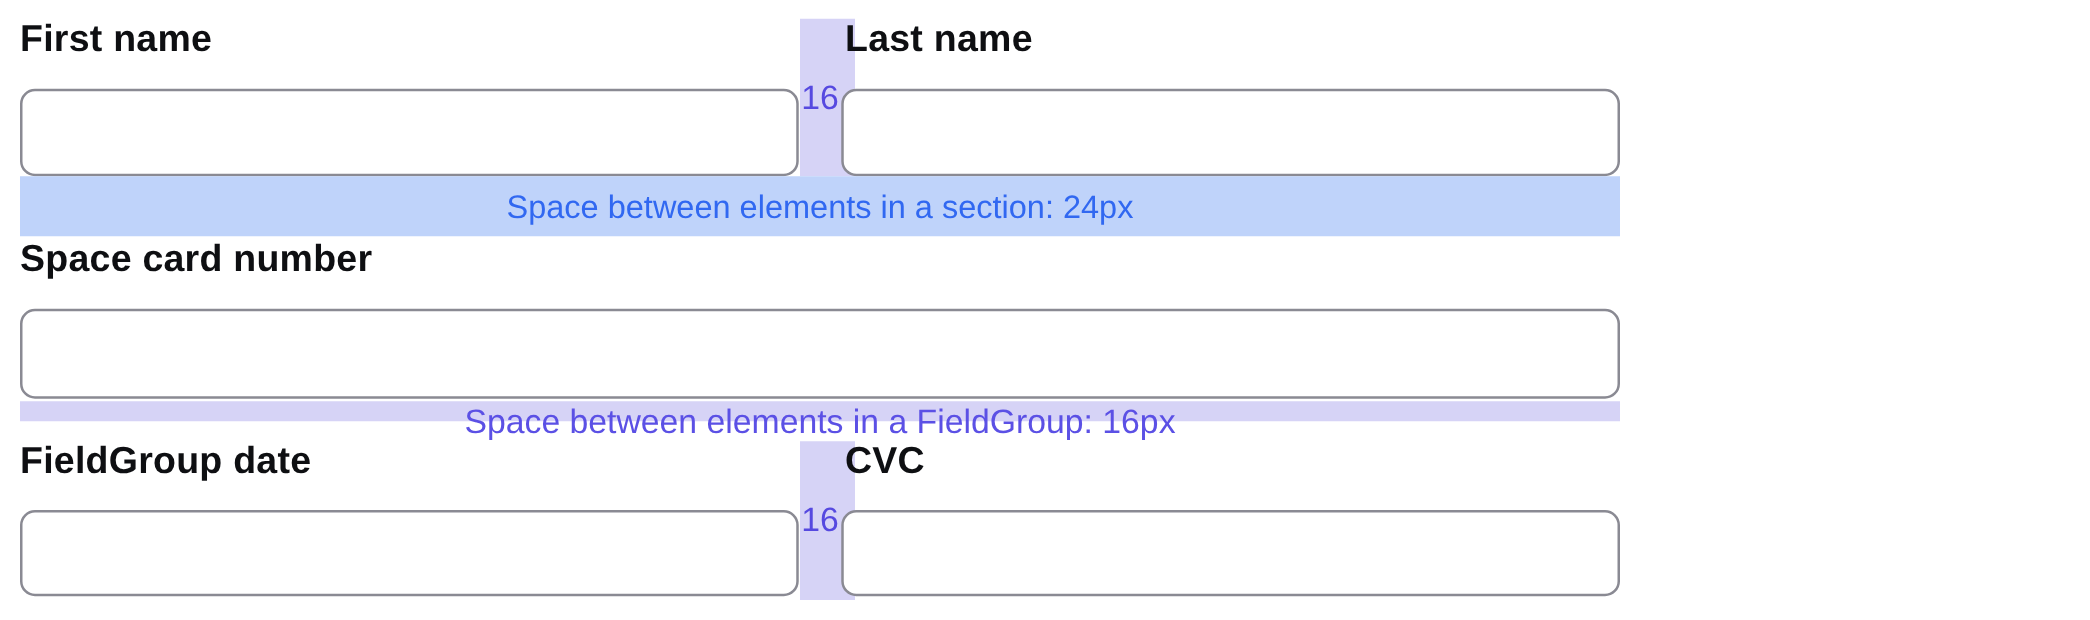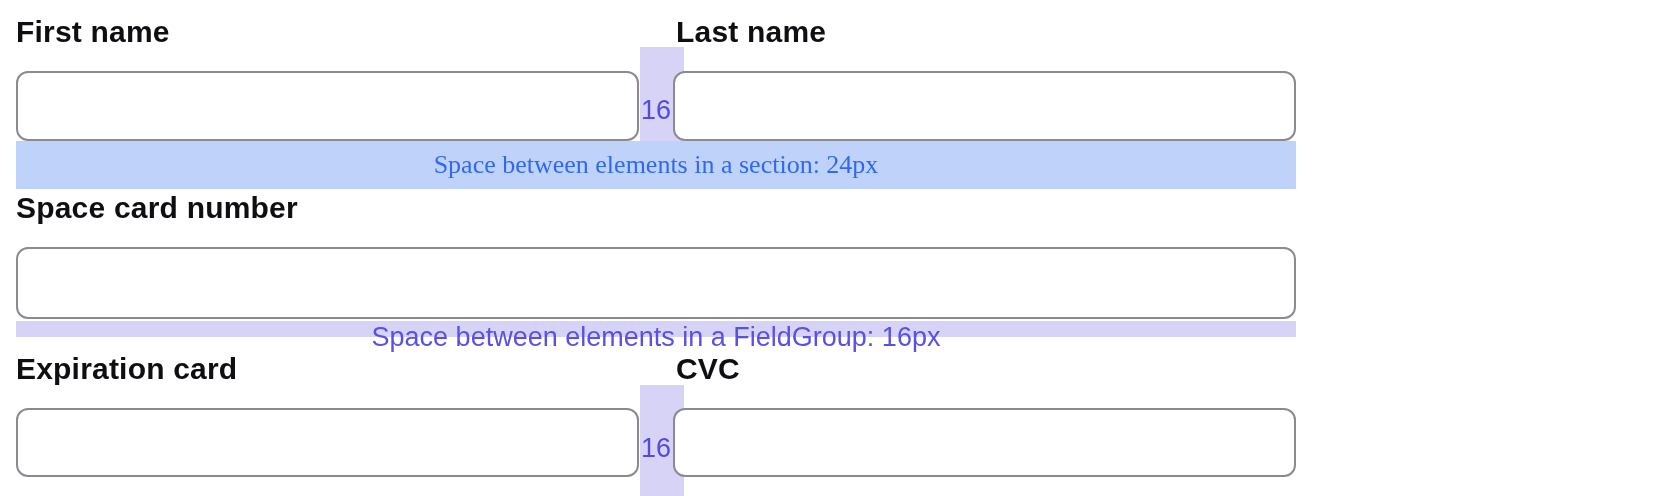--- a/index.html
+++ b/index.html
@@ -28,41 +28,40 @@
     outline:none;
     font-size:28px;
     color:#111;
     padding:0 16px;
     font-family:"Liberation Sans",sans-serif;
   }
   .vbar{
     position:absolute;
     width:44px;
     background:#d6d3f6;
-    margin-top:32px;
   }
   .gap-num{
     position:absolute;
     top:50px;left:-3px;width:38px;
     text-align:center;
     font-size:27px;
     line-height:1;
     color:#5649e0;
   }
   .band{
     position:absolute;
     left:16px;width:1280px;
     text-align:center;
     white-space:nowrap;
   }
   .band-section{
     top:141px;height:48px;line-height:48px;
     background:#bfd3fa;
     color:#3168f1;
-    font-family:Liberation Serif, serif;
+    font-family:Liberation Sans, sans-serif;
     font-size:26px;
   }
   .band-fieldgroup{
     top:321px;height:16px;line-height:32px;
     background:#d6d3f6;
     color:#5b50e5;
     font-size:27px;
   }
 </style>
 </head>
@@ -89,19 +88,19 @@
   <input class="field" style="left: 16px; top: 247px; width: 1280px; height: 72px;" value="">
 
   <div class="band band-fieldgroup">
     <span>Space between elements in a FieldGroup: 16px</span>
   </div>
 
   <div class="vbar" style="left:640px;top:353px;height:127px">
     <span class="gap-num">16</span>
   </div>
 
-  <div class="lbl" style="left:16px;top:351px">Expiration card</div>
+  <div class="lbl" style="left:16px;top:351px">FieldGroup date</div>
   <div class="lbl" style="left:676px;top:351px">CVC</div>
 
   <input class="field" style="left: 16px; top: 408px; width: 623px; height: 69px;" value="">
   <input class="field" style="left: 673px; top: 408px; width: 623px; height: 69px;" value="">
 
 </div>
 
 </body></html>

